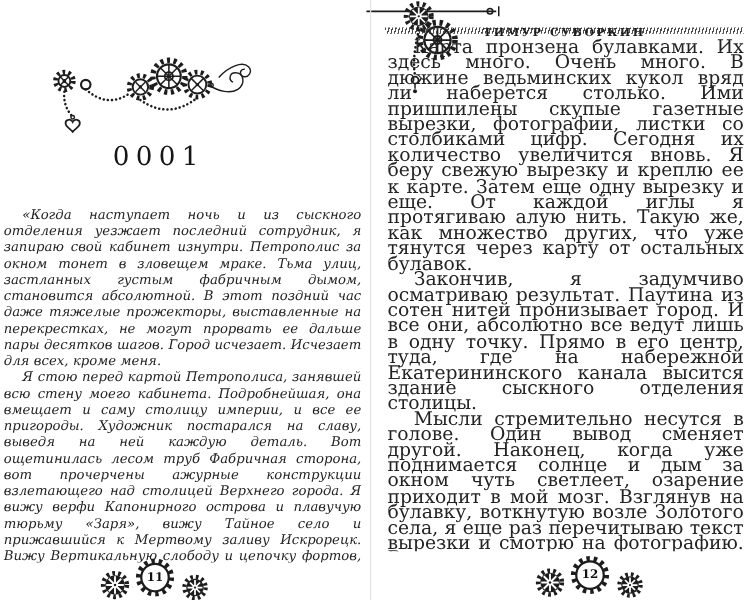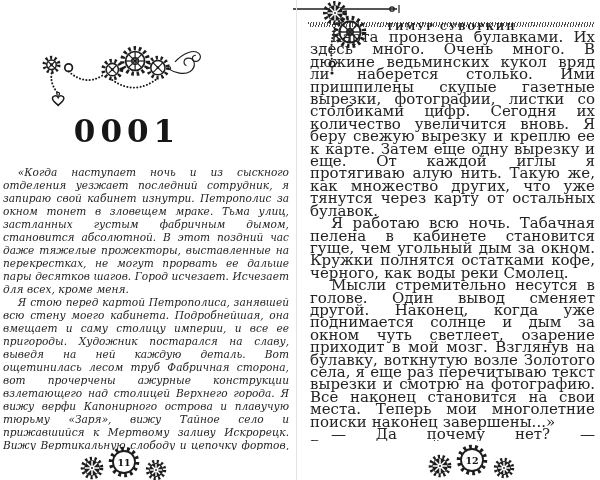--- a/index.html
+++ b/index.html
@@ -17,21 +17,21 @@
   }
   .body-text {
     position:absolute; color:#232323; text-align:justify;
     hyphens:auto; -webkit-hyphens:auto; word-spacing:0.02em;
   }
   #left-text  { left:3px;  top:166px; width:286px; height:284px; font-size:10.6px; line-height:13px;   overflow:hidden;font-style:italic; }
   #right-text { left:13px; top:31px;  width:285px; height:410px; font-size:15px; line-height:12.4px; overflow:hidden; }
   .body-text p { margin:0; text-indent:1.4em; }
   #chapter-number {
     position:absolute; left:2px; top:113px; width:250px; text-align:center;
-    font-size:31px; letter-spacing:5px; color:#161616; font-weight:700;
+    font-size:21px; letter-spacing:5px; color:#161616; font-weight:400;
   }
   #running-header {
     position:absolute; left:11px; top:22px; width:287px; text-align:center;
     font-size:8.8px; font-weight:bold; letter-spacing:2px; color:#1c1c1c;
   }
   #header-rule {
     position:absolute; left:11px; top:22px; width:287px; height:5px;
     background:repeating-linear-gradient(105deg, #2c2c2c 0px, #2c2c2c 1px, transparent 1px, transparent 2.7px);
     opacity:0.85;
   }
@@ -151,21 +151,21 @@
       <circle class="ink" cx="39" cy="64" r="2.8" stroke-width="1.4"></circle>
       <line class="ink" x1="39" y1="67" x2="39" y2="71" stroke-width="1.2"></line>
       <circle cx="39" cy="73" r="1.6" fill="#1d1d1d"></circle>
     </svg>
 
     <div id="running-header">ТИМУР СУВОРКИН</div>
     <div id="header-rule"></div>
 
     <div class="body-text" id="right-text">
       <p>Карта пронзена булавками. Их здесь много. Очень много. В дюжине ведьминских кукол вряд ли наберется столько. Ими пришпилены скупые газетные вырезки, фотографии, листки со столбиками цифр. Сегодня их количество увеличится вновь. Я беру свежую вырезку и креплю ее к карте. Затем еще одну вырезку и еще. От каждой иглы я протягиваю алую нить. Такую же, как множество других, что уже тянутся через карту от остальных булавок.</p>
-      <p>Я работаю всю ночь. Табачная пелена в кабинете становится гуще, чем угольный дым за окном. Кружки полнятся остатками кофе, черного, как воды реки Смолец.</p>
+      <p>Закончив, я задумчиво осматриваю результат. Паутина из сотен нитей пронизывает город. И все они, абсолютно все ведут лишь в одну точку. Прямо в его центр, туда, где на набережной Екатерининского канала высится здание сыскного отделения столицы.</p>
       <p>Мысли стремительно несутся в голове. Один вывод сменяет другой. Наконец, когда уже поднимается солнце и дым за окном чуть светлеет, озарение приходит в мой мозг. Взглянув на булавку, воткнутую возле Золотого села, я еще раз перечитываю текст вырезки и смотрю на фотографию. Все наконец становится на свои места. Теперь мои многолетние поиски наконец завершены...»</p>
       <p>— Да почему нет? — Расположившийся на противоположном сиденье локомобиля Парослав Котельников, начальник сыскного отделения Петрополиса, недовольно скрестил свои могучие руки на груди.</p>
     </div>
   </div>
 
   <div id="page-divider"></div>
 
   <svg class="trio" id="left-trio" width="112" height="46" viewBox="0 0 112 46">
     <g>
       <circle class="ink" cx="24" cy="26" r="9.5" stroke-width="3.6" stroke-dasharray="2.2 2.5"></circle>

